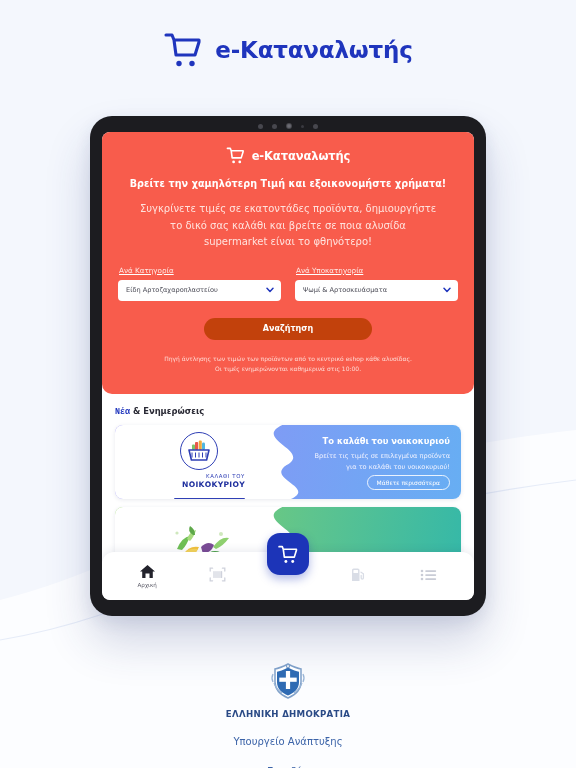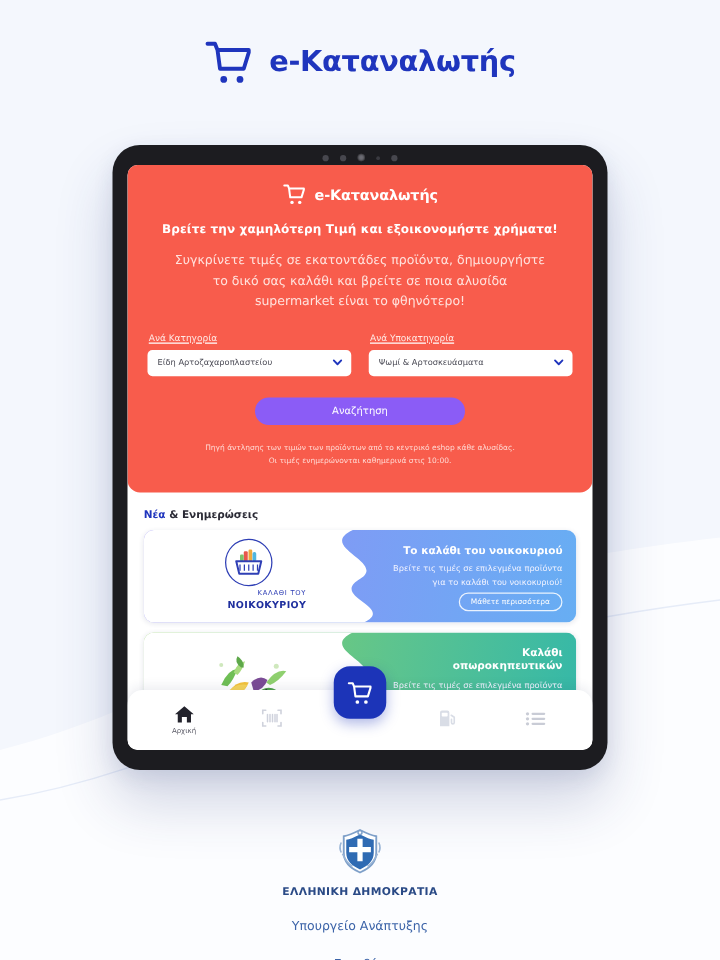--- a/index.html
+++ b/index.html
@@ -67,30 +67,30 @@
   .sel-box {
     background: #fff; border-radius: 4px; height: 21px;
     display: flex; align-items: center; justify-content: space-between;
     padding: 0 7px 0 8px;
   }
   .sel-val { font-size: 6.6px; color: #4a4a55; white-space: nowrap; overflow: hidden; text-overflow: ellipsis; }
   .chev { flex: none; margin-left: 4px; }
 
   .search-btn {
     display: block; width: 168px; margin: 17px auto 1px;
-    background: #8b5cf6; color: #fff; border: none; border-radius: 20px;
-    height: 22px; font-size: 8px; font-weight: normal;
+    background: #c2410c; color: #fff; border: none; border-radius: 20px;
+    height: 22px; font-size: 8px; font-weight: bold;
     font-family: "DejaVu Sans", sans-serif; cursor: pointer;
   }
   .hero-note { font-size: 6px; line-height: 1.7; color: #ffd9d3; margin-top: 14px; }
 
   
   .news { padding: 12px 13px 0; }
   .news-head { font-size: 8.4px; font-weight: bold; color: #2a2a35; margin-bottom: 8px; }
-  .news-head .hl { color: #1f35bd; }
+  .news-head .hl { color: #1f35bd; font-family: Liberation Mono, monospace; }
 
   .card {
     position: relative; height: 74px; border-radius: 8px; overflow: hidden;
     margin-bottom: 8px; background: #fff;
     box-shadow: 0 1px 4px rgba(30,40,90,.10);
   }
   .card .grad { position: absolute; inset: 0; }
   .card-a .grad { background: linear-gradient(100deg,#8f86f2 0%,#7e9cf5 45%,#67aef3 100%); }
   .card-b .grad { background: linear-gradient(100deg,#8fd45f 0%,#5ec48e 55%,#35b8a8 100%); }
   .card .wave { position: absolute; left: 0; top: 0; height: 100%; width: 62%; }
@@ -265,27 +265,20 @@
             <path d="M18 31 q7-9 17-7 q-5 9-15 10 z" fill="#f7d55a"></path>
             <path d="M38 22 q7-7 13-2 q-3 8-11 9 z" fill="#7b4c96"></path>
             <path d="M44 32 a9 9 0 0 1 16 0 z" fill="#e6584f"></path>
             <path d="M44 32 a9 9 0 0 1 16 0" fill="none" stroke="#4fa24a" stroke-width="2"></path>
             <circle cx="50" cy="28" r="0.9" fill="#33333c"></circle>
             <circle cx="55" cy="29.5" r="0.9" fill="#33333c"></circle>
             <circle cx="14" cy="8" r="1.6" fill="#cfe8bd"></circle>
             <circle cx="58" cy="9" r="2" fill="#cfe8bd"></circle>
           </svg>
 
-          <div class="card-txt">
-            <div class="card-t">
-              <div>Καλάθι</div>
-              <div>οπωροκηπευτικών</div>
-            </div>
-            <div class="card-d">Βρείτε τις τιμές σε επιλεγμένα προϊόντα για το καλάθι των</div>
-          </div>
         </div>
       </div>
 
       <div class="tabbar">
         <div class="tab">
           <svg width="17" height="15" viewBox="0 0 17 15">
             <path d="M8.5 1 L16 7.4 h-2.2 V14 H10.5 V9.6 H6.5 V14 H3.2 V7.4 H1 Z" fill="#23232c"></path>
           </svg>
           <span class="lbl">Αρχική</span>
         </div>

